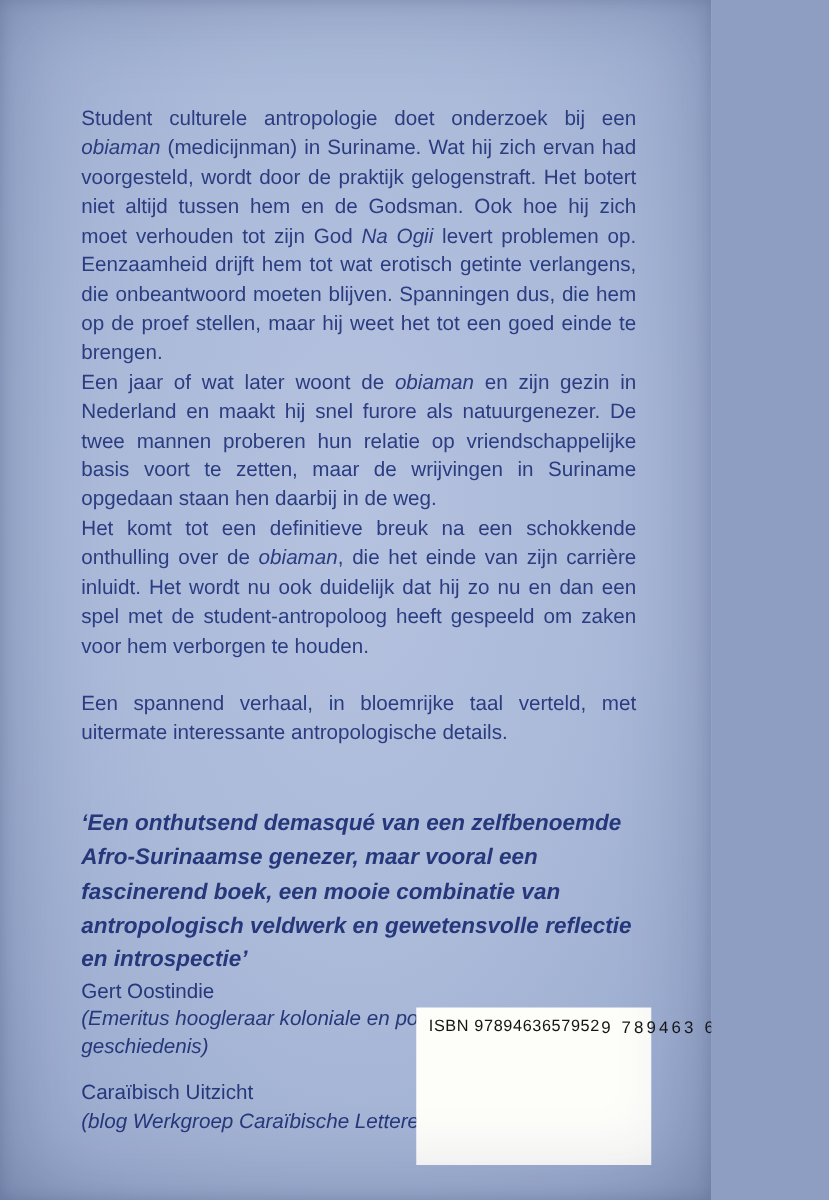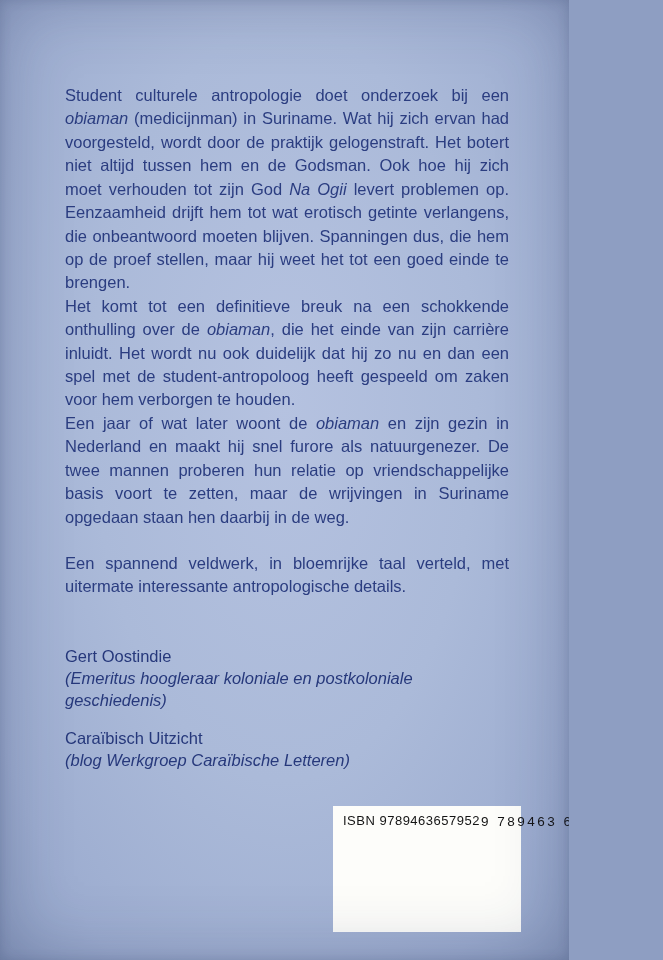--- a/index.html
+++ b/index.html
@@ -67,26 +67,27 @@
   .pub-divider { width:1.5px; height:48px; background:#1e2f63; margin:0 12px 10px 14px; }
   .pub-site { font-size:9px; letter-spacing:3.2px; white-space:nowrap; padding-bottom:13px; }
 </style>
 </head>
 <body>
 
 <div class="cover">
 
   <div class="text-block">
     <p><span>Student culturele antropologie doet onderzoek bij een </span><em>obiaman</em><span> (medicijnman) in Suriname. Wat hij zich ervan had voorgesteld, wordt door de praktijk gelogenstraft. Het botert niet altijd tussen hem en de Godsman. Ook hoe hij zich moet verhouden tot zijn God </span><em>Na Ogii</em><span> levert problemen op. Eenzaamheid drijft hem tot wat erotisch getinte verlangens, die onbeantwoord moeten blijven. Spanningen dus, die hem op de proef stellen, maar hij weet het tot een goed einde te brengen.</span></p>
+    <p><span>Een jaar of wat later woont de </span><em>obiaman</em><span> en zijn gezin in Nederland en maakt hij snel furore als natuurgenezer. De twee mannen proberen hun relatie op vriendschappelijke basis voort te zetten, maar de wrijvingen in Suriname opgedaan staan hen daarbij in de weg.</span></p>
     <p><span>Het komt tot een definitieve breuk na een schokkende onthulling over de </span><em>obiaman</em><span>, die het einde van zijn carrière inluidt. Het wordt nu ook duidelijk dat hij zo nu en dan een spel met de student-antropoloog heeft gespeeld om zaken voor hem verborgen te houden.</span></p>
-    <p><span>Een jaar of wat later woont de </span><em>obiaman</em><span> en zijn gezin in Nederland en maakt hij snel furore als natuurgenezer. De twee mannen proberen hun relatie op vriendschappelijke basis voort te zetten, maar de wrijvingen in Suriname opgedaan staan hen daarbij in de weg.</span></p>
-    <p class="blurb"><span>Een spannend veldwerk, in bloemrijke taal verteld, met uitermate interessante antropologische details.</span></p>
+    <p class="blurb"><span>Een spannend verhaal, in bloemrijke taal verteld, met uitermate interessante antropologische details.</span></p>
 
     <div class="quotes">
       <div class="quote">
+        <p class="quote-text">‘Een onthutsend demasqué van een zelfbenoemde Afro-Surinaamse genezer, maar vooral een fascinerend boek, een mooie combinatie van antropologisch veldwerk en gewetensvolle reflectie en introspectie’</p>
         <p class="attribution">Gert Oostindie</p>
         <p class="role">(Emeritus hoogleraar koloniale en postkoloniale geschiedenis)</p>
       </div>
       <div class="quote">
         <p class="attribution">Caraïbisch Uitzicht</p>
         <p class="role">(blog Werkgroep Caraïbische Letteren)</p>
       </div>
     </div>
   </div>
 

